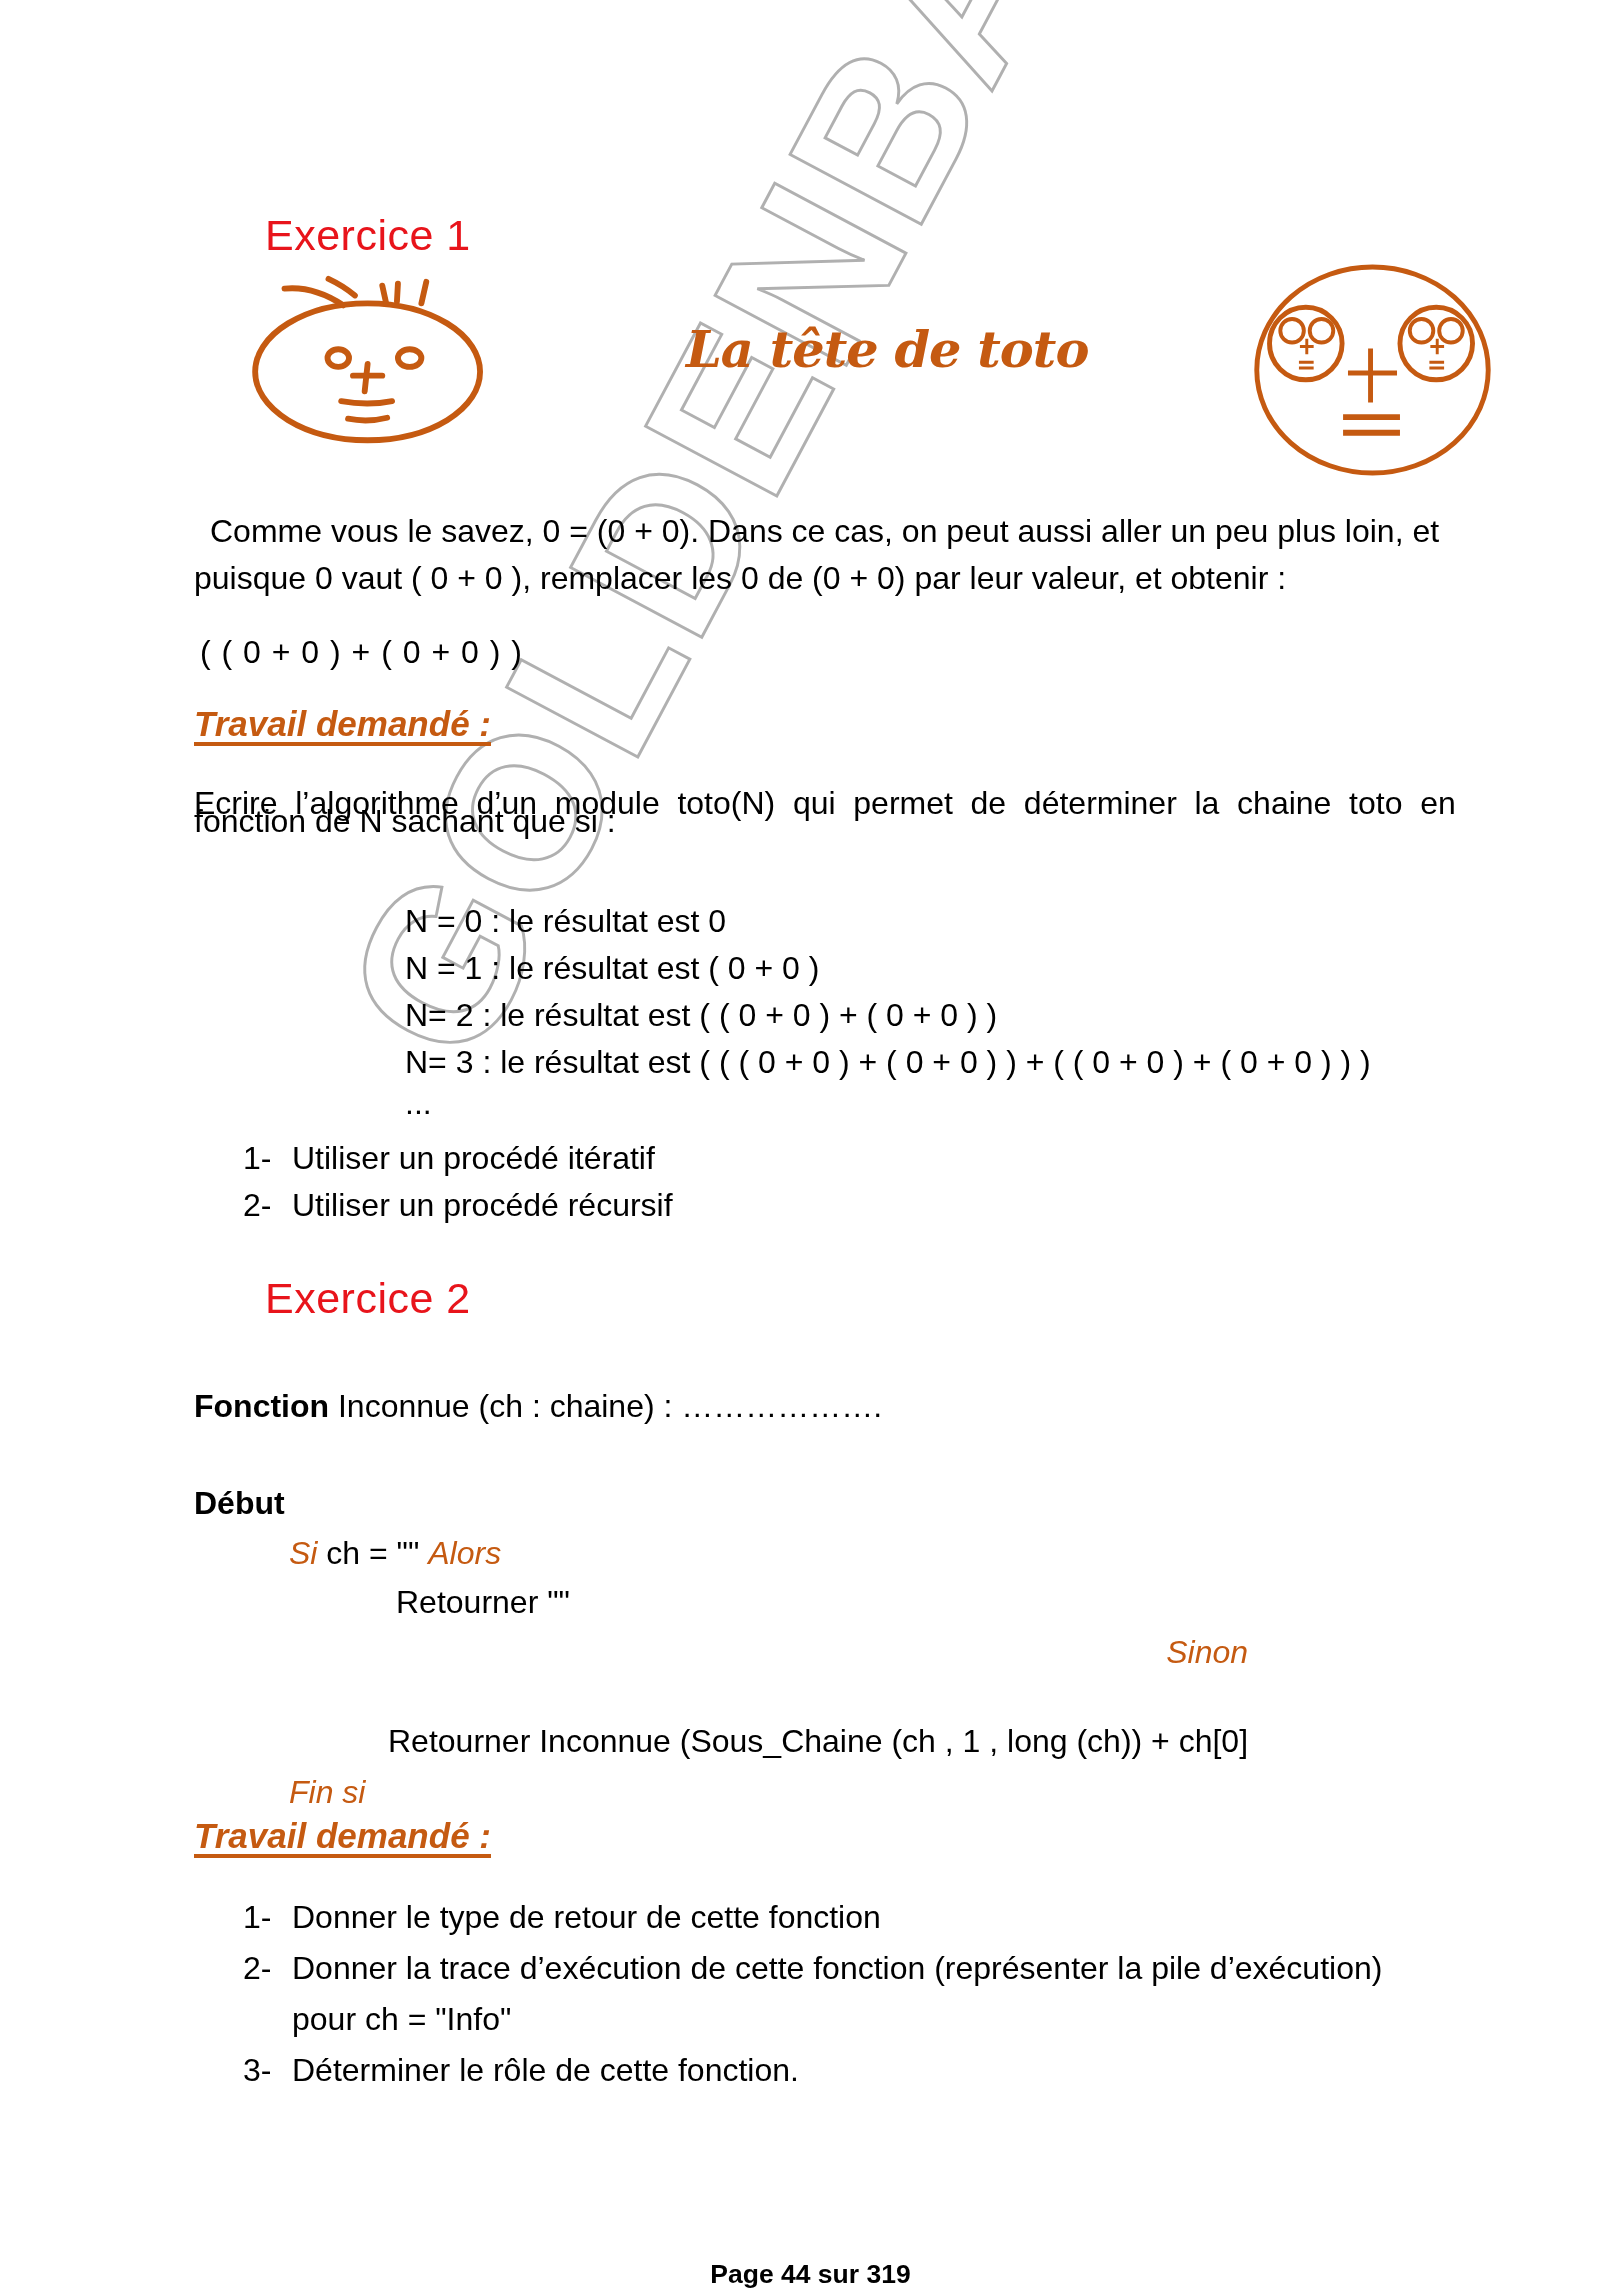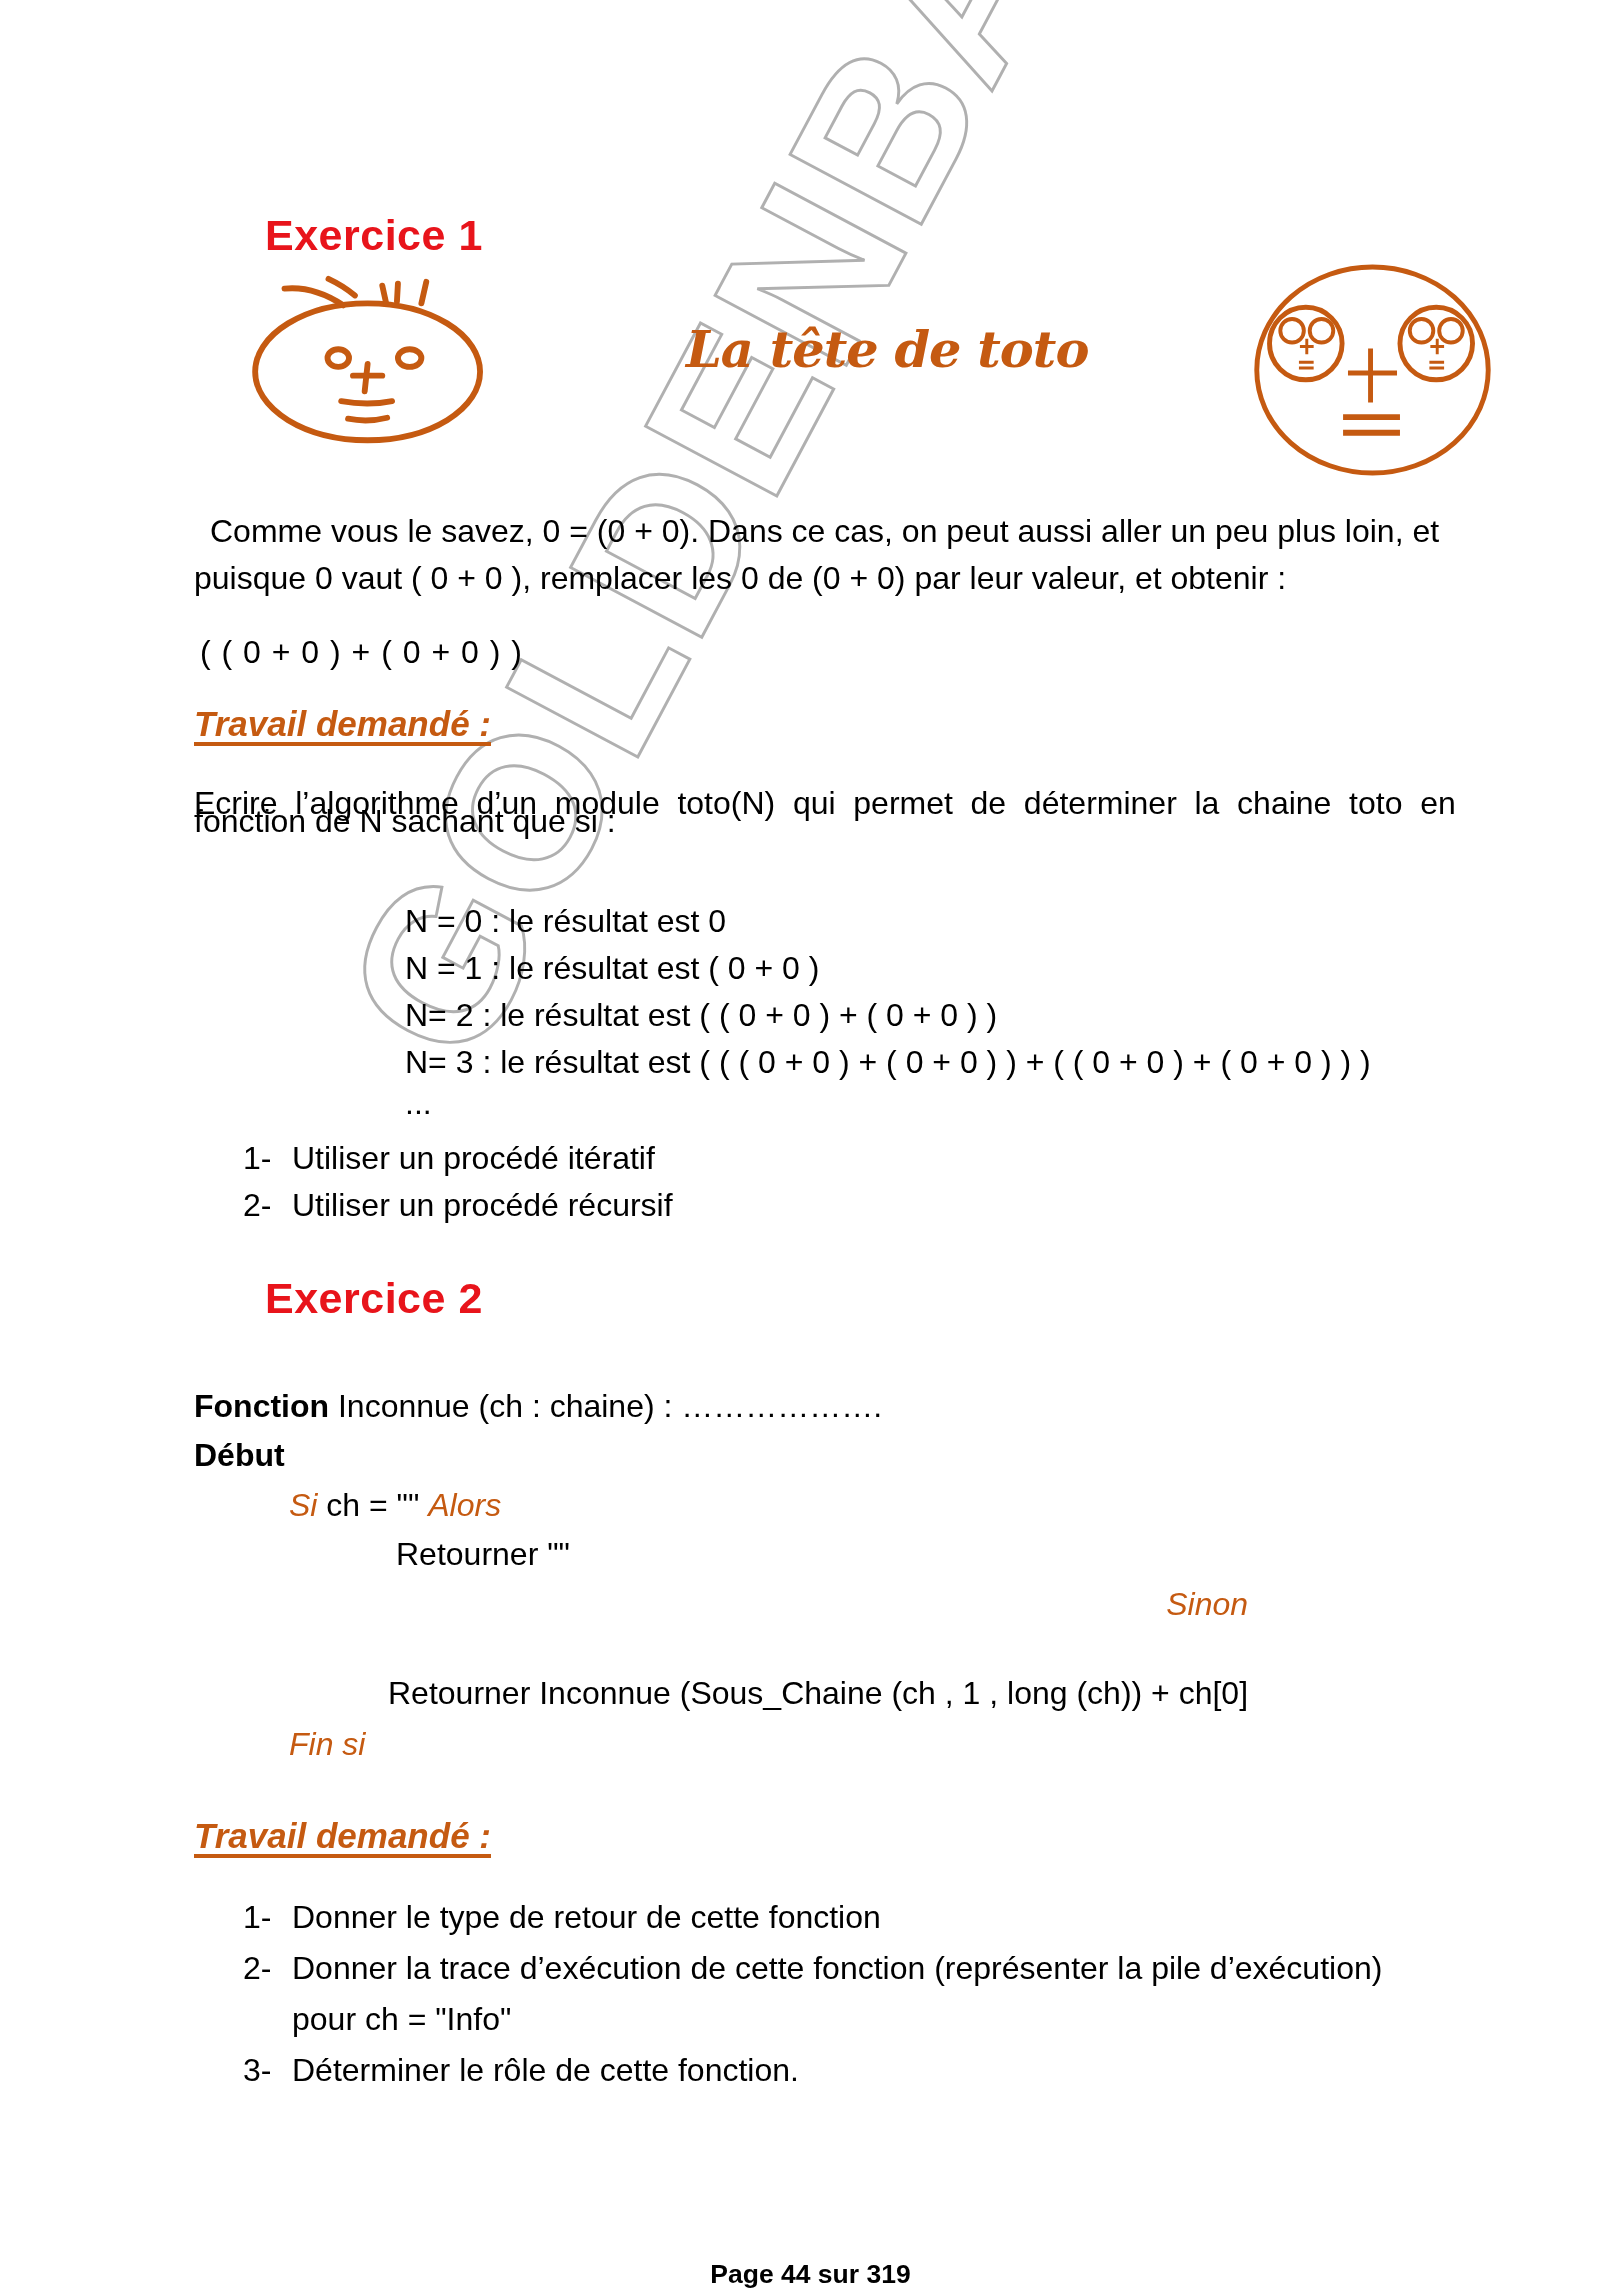--- a/index.html
+++ b/index.html
@@ -6,35 +6,35 @@
   body {
     width: 1621px; height: 2293px; position: relative; overflow: hidden;
     font-family: "Liberation Sans", sans-serif; color: #000;
   }
   .abs { position: absolute; }
   .txt {
     font-family: "Liberation Sans", sans-serif;
     font-size: 32px; line-height: 47px; color: #000; white-space: nowrap;
   }
   .ex-title {
-    font-family: "Liberation Sans", sans-serif; font-weight: bold;
+    font-family: "Liberation Sans", sans-serif; font-weight: normal;
     font-size: 43px; color: #e8141b; letter-spacing: 0.5px;
   }
   .script-title {
     font-family: "DejaVu Serif", serif; font-style: italic; font-weight: bold;
     font-size: 51px; color: #c55a11; letter-spacing: -1px;
   }
   .section-heading {
     font-family: "Liberation Sans", sans-serif; font-style: italic; font-weight: bold;
     font-size: 35px; color: #c55a11; text-decoration: underline;
     text-decoration-thickness: 3.9px; text-underline-offset: 5.9px;
   }
   .justify { white-space: normal; text-align: justify; text-align-last: left; width: 1362px; margin-left: 16px; }
   .orange-kw { color: #c55a11; font-style: italic; }
-  .bold { font-weight: bold; }
+  .bold { font-weight: bold; margin-top: 48px; }
   .footer {
     font-family: "Liberation Sans", sans-serif; font-weight: bold; font-size: 26.5px; color: #000;
   }
   .watermark {
     position: absolute; left: 294px; top: 980px;
     font-family: "Liberation Sans", sans-serif; font-weight: bold; font-size: 216px;
     color: transparent; -webkit-text-stroke: 2.9px #a8a8a8; letter-spacing: 3.9px;
     transform: rotate(-62deg); transform-origin: left top; white-space: nowrap;
     pointer-events: none; opacity: 0.9;
   }

